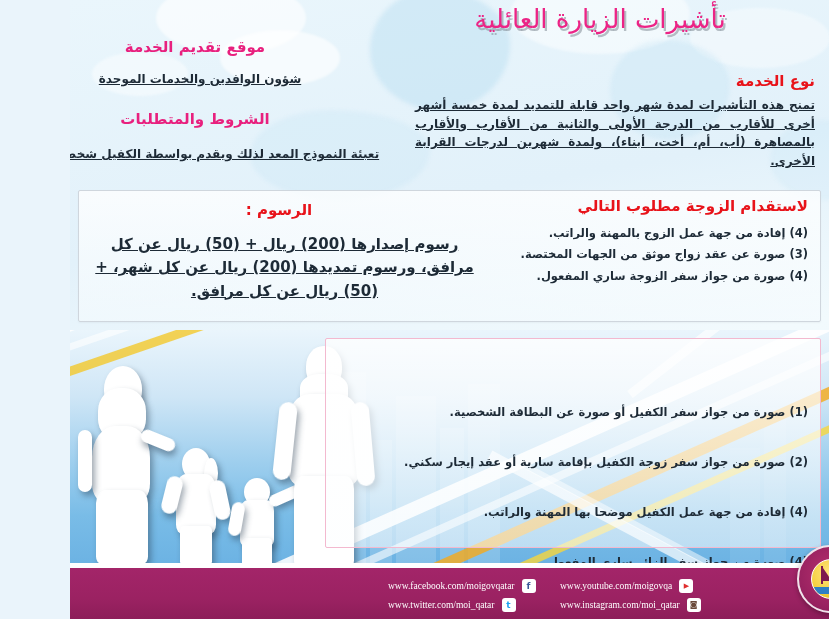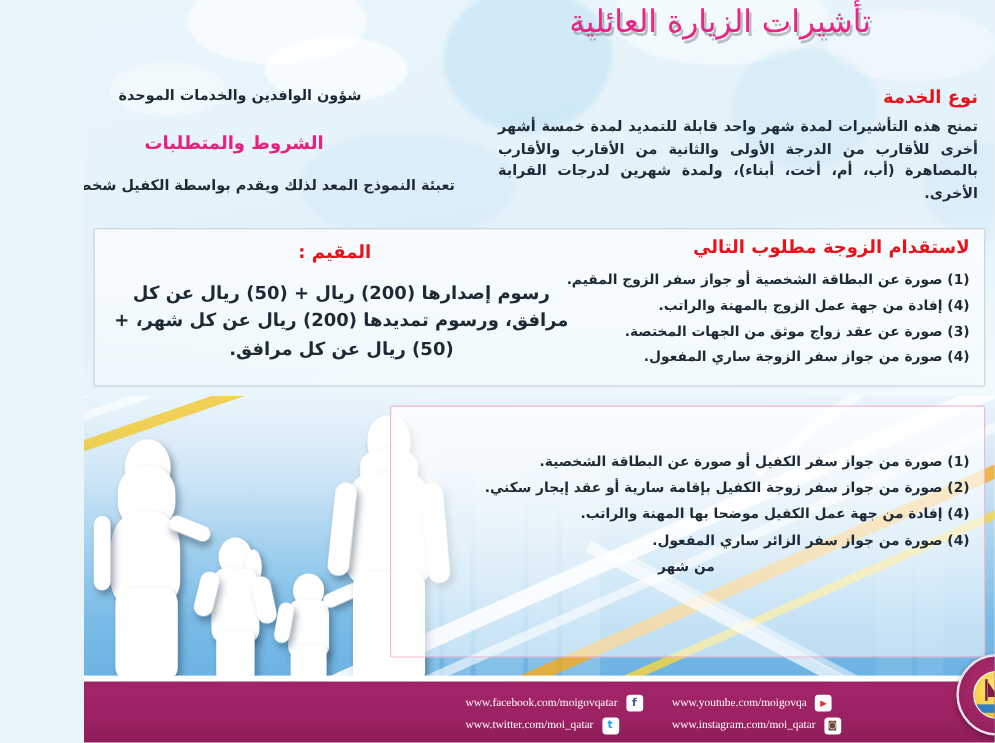--- a/index.html
+++ b/index.html
@@ -12,21 +12,21 @@
   #poster{
     position:relative;width:759px;height:619px;overflow:hidden;
     background:linear-gradient(170deg,#eaf6fc 0%,#e2f1fa 35%,#f2fafd 60%,#eaf5fb 100%);
   }
   
   .cloud{position:absolute;border-radius:50%;background:rgba(255,255,255,.62);filter:blur(1px);}
   .mapblob{position:absolute;background:rgba(168,214,238,.35);border-radius:45% 55% 50% 50%/50% 45% 55% 50%;filter:blur(2px);}
   
   .t-pink{color:#e8207e;font-weight:bold;}
   .t-red{color:#e8131a;font-weight:bold;}
-  .body-txt{color:#1d2a36;font-weight:bold;line-height:1.55;}
+  .body-txt{color:#1d2a36;font-weight:bold;line-height:1.55;text-decoration:underline;}
   
   #main-title{
     position:absolute;top:4px;right:14px;width:430px;text-align:center;
     font-size:26px;letter-spacing:.5px;
     color:#ec2486;
     text-shadow:2px 3px 0 rgba(130,140,150,.55);
     white-space:nowrap;
   }
   
   #svc-loc-head{position:absolute;top:38px;right:459px;width:350px;text-align:center;font-size:15px;}
@@ -58,21 +58,21 @@
   
   .sil{position:absolute;background:#fff;filter:drop-shadow(3px 4px 3px rgba(40,60,80,.45));}
   
   #rel-panel{
     position:absolute;top:338px;right:8px;width:494px;height:208px;
     border:1px solid #f3b9cf;border-radius:2px;
     background:linear-gradient(180deg,rgba(255,255,255,.80),rgba(252,254,255,.55));
   }
   #rel-head{position:absolute;top:6px;right:14px;width:468px;text-align:center;font-size:16px;}
   #rel-list{position:absolute;top:34px;right:12px;width:472px;list-style:none;margin:0;padding:0;text-align:right;}
-  #rel-list li{font-size:11.5px;line-height:1.92;color:#1d2a36;font-weight:bold;}
+  #rel-list li{font-size:11.5px;line-height:1.92;color:#1d2a36;font-weight:bold;margin-top:28px;}
   #rel-list li.cont{text-align:center;}
   
   #footer{
     position:absolute;left:0;bottom:0;width:829px;height:51px;
     background:linear-gradient(180deg,#a32569 0%,#9b2262 60%,#8d1d59 100%);
   }
   #footer-white{position:absolute;left:0;bottom:51px;width:829px;height:5px;background:#fff;}
   .soc{position:absolute;display:flex;align-items:center;gap:7px;}
   .soc-ico{
     width:14px;height:14px;border-radius:3px;background:#fff;
@@ -108,38 +108,38 @@
     <div class="cloud" style="left:440px;top:-26px;width:180px;height:80px;opacity:.75;"></div>
     <div class="cloud" style="left:620px;top:8px;width:140px;height:60px;opacity:.6;"></div>
     <div class="mapblob" style="left:300px;top:-10px;width:140px;height:120px;"></div>
     <div class="mapblob" style="left:540px;top:40px;width:120px;height:100px;opacity:.6;"></div>
     <div class="mapblob" style="left:180px;top:110px;width:180px;height:90px;opacity:.45;"></div>
     <div class="mapblob" style="left:700px;top:120px;width:110px;height:80px;opacity:.4;"></div>
   </div>
 
   <div id="main-title">تأشيرات الزيارة العائلية</div>
 
+  <div id="svc-loc-head" class="t-pink">موقع تقديم الخدمة</div>
   <div id="svc-loc-text" class="body-txt">شؤون الوافدين والخدمات الموحدة</div>
 
   <div id="cond-head" class="t-pink">الشروط والمتطلبات</div>
   <div id="cond-text" class="body-txt">تعبئة النموذج المعد لذلك ويقدم بواسطة الكفيل شخصيا.</div>
 
   <div id="svc-type-head" class="t-red">نوع الخدمة</div>
   <div id="svc-type-text" class="body-txt">تمنح هذه التأشيرات لمدة شهر واحد قابلة للتمديد لمدة خمسة أشهر أخرى للأقارب من الدرجة الأولى والثانية من الأقارب والأقارب بالمصاهرة (أب، أم، أخت، أبناء)، ولمدة شهرين لدرجات القرابة الأخرى.</div>
 
   <div id="mid-panel">
     <div id="wife-head" class="t-red">لاستقدام الزوجة مطلوب التالي</div>
     <ul id="wife-list">
-      <li>(1) صورة عن البطاقة الشخصية أو جواز سفر الزوج المقيم.</li>
       <li>(4) إفادة من جهة عمل الزوج بالمهنة والراتب.</li>
       <li>(3) صورة عن عقد زواج موثق من الجهات المختصة.</li>
       <li>(4) صورة من جواز سفر الزوجة ساري المفعول.</li>
     </ul>
 
-    <div id="fees-head" class="t-red">المقيم :</div>
+    <div id="fees-head" class="t-red">الرسوم :</div>
     <div id="fees-text" class="body-txt">رسوم إصدارها (200) ريال + (50) ريال عن كل مرافق، ورسوم تمديدها (200) ريال عن كل شهر، + (50) ريال عن كل مرافق.</div>
   </div>
 
   <div id="illus">
 
     <div>
       <div class="skyline" style="left:232px;width:26px;height:150px;"></div>
       <div class="skyline" style="left:262px;width:34px;height:196px;"></div>
       <div class="skyline" style="left:300px;width:22px;height:128px;"></div>
       <div class="skyline" style="left:326px;width:40px;height:172px;"></div>

